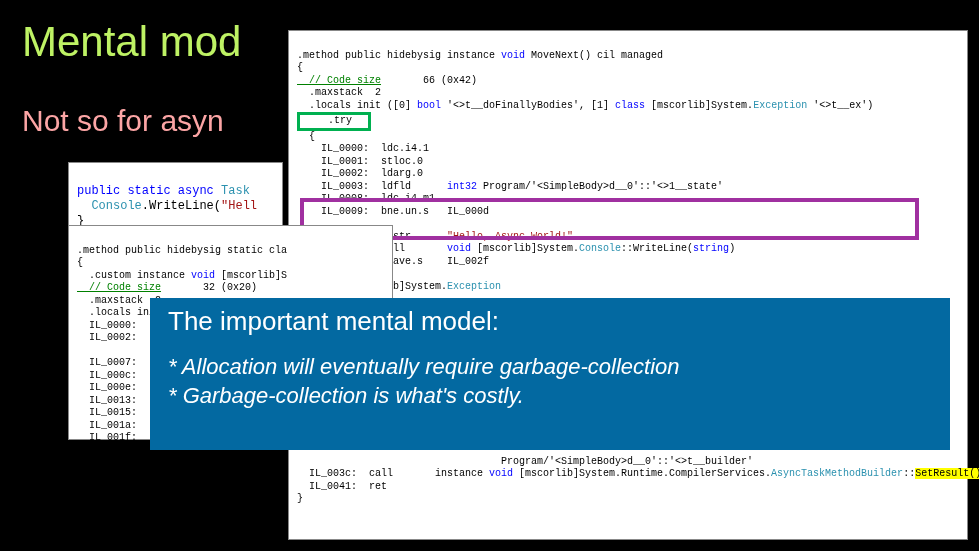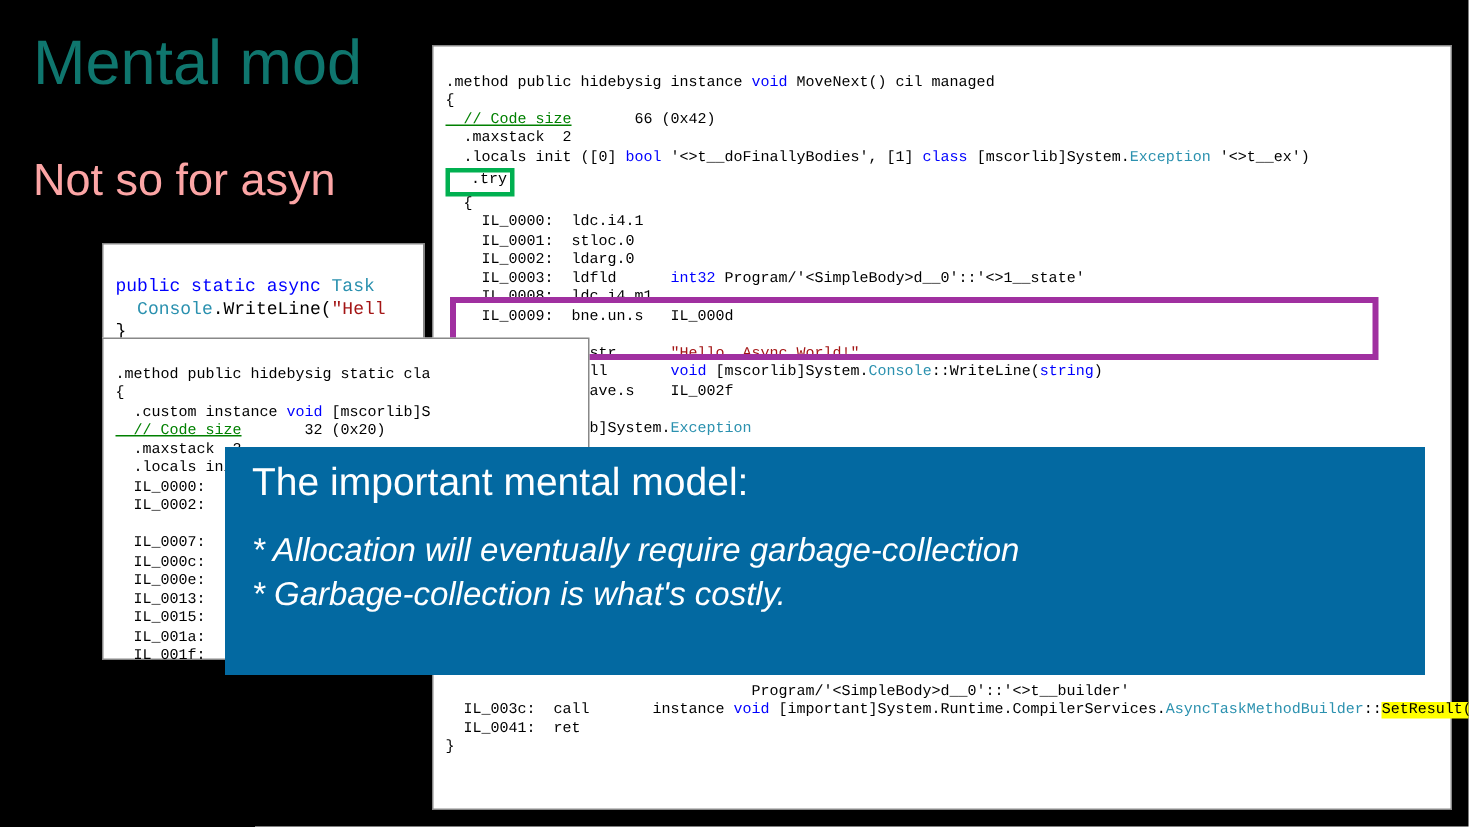--- a/index.html
+++ b/index.html
@@ -9,21 +9,21 @@
     height: 551px;
     background: #000;
     font-family: "Segoe UI", Arial, sans-serif;
     position: relative;
     overflow: hidden;
   }
   .title {
     position: absolute;
     top: 18px;
     left: 22px;
-    color: #0f766e;
+    color: #bef264;
     font-size: 42px;
     font-weight: 300;
   }
   .subtitle {
     position: absolute;
     top: 104px;
     left: 22px;
     color: #fca5a5;
     font-size: 30px;
     font-weight: 300;
@@ -58,21 +58,21 @@
     height: 510px;
   }
   .kw-blue { color: #0000ff; text-align: right; }
   .kw-green { color: #008000; text-decoration: underline; }
   .kw-red  { color: #a31515; }
   .kw-type { color: #2b91af; }
   .hl-yellow { background: #ffff00; }
   .hl-box-green {
     border: 3px solid #00b050;
     display: inline-block;
-    padding: 0 2px;
+    padding: 0 16px;
     background: rgba(255,255,255,0.0);
   }
   .hl-box-purple {
     position: absolute;
     border: 4px solid #a030a0;
     background: transparent;
   }
   .overlay {
     position: absolute;
     top: 298px;
@@ -128,21 +128,21 @@
 <span></span>
 
 
 
                                                                                                                      
 
 
 
 
 <span>                                  Program/'&lt;SimpleBody&gt;d__0'::'&lt;&gt;t__builder'</span>
-<span>  IL_003c:  call       instance </span><span class="kw-blue">void</span><span> [important]System.Runtime.CompilerServices.</span><span class="kw-type">AsyncTaskMethodBuilder</span><span>::</span><span class="hl-yellow">SetResult()</span>
+<span>  IL_003c:  call       instance </span><span class="kw-blue">void</span><span> [mscorlib]System.Runtime.CompilerServices.</span><span class="kw-type">AsyncTaskMethodBuilder</span><span>::</span><span class="hl-yellow">SetResult()</span>
 <span>  IL_0041:  ret</span>
 <span>}</span>
 </div>
 
 <div class="hl-box-purple" style="top:198px; left:300px; width:619px; height:42px;"></div>
 
 <div class="codebox code-csharp">
 <span class="kw-blue">public static async </span><span class="kw-type">Task</span>
 <span class="kw-type">  Console</span><span>.WriteLine(</span><span class="kw-red">"Hell</span>
 <span>}</span>

